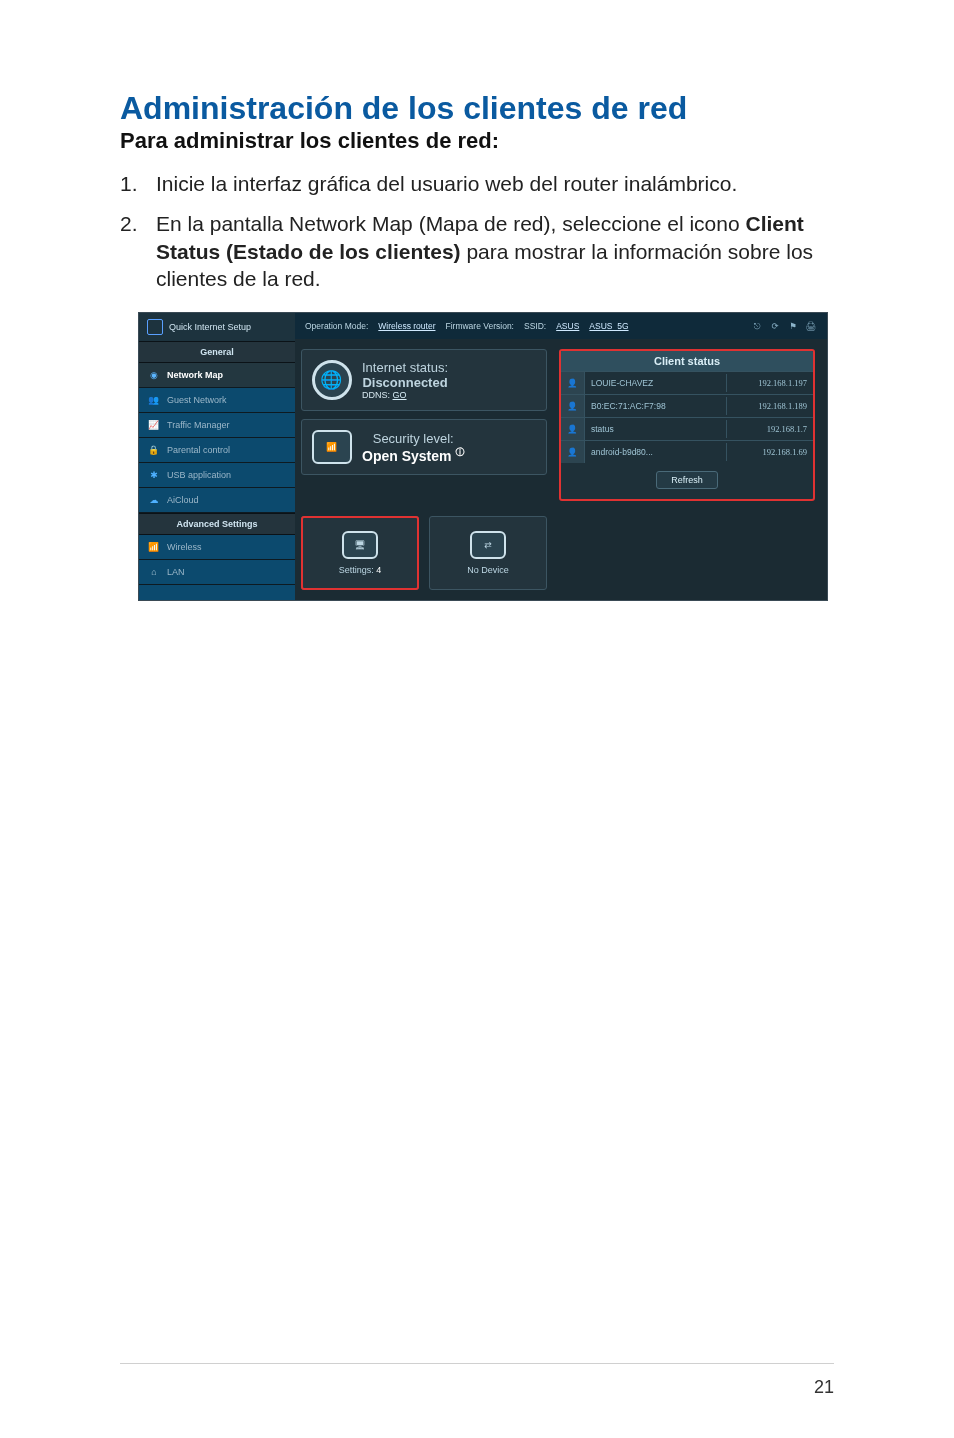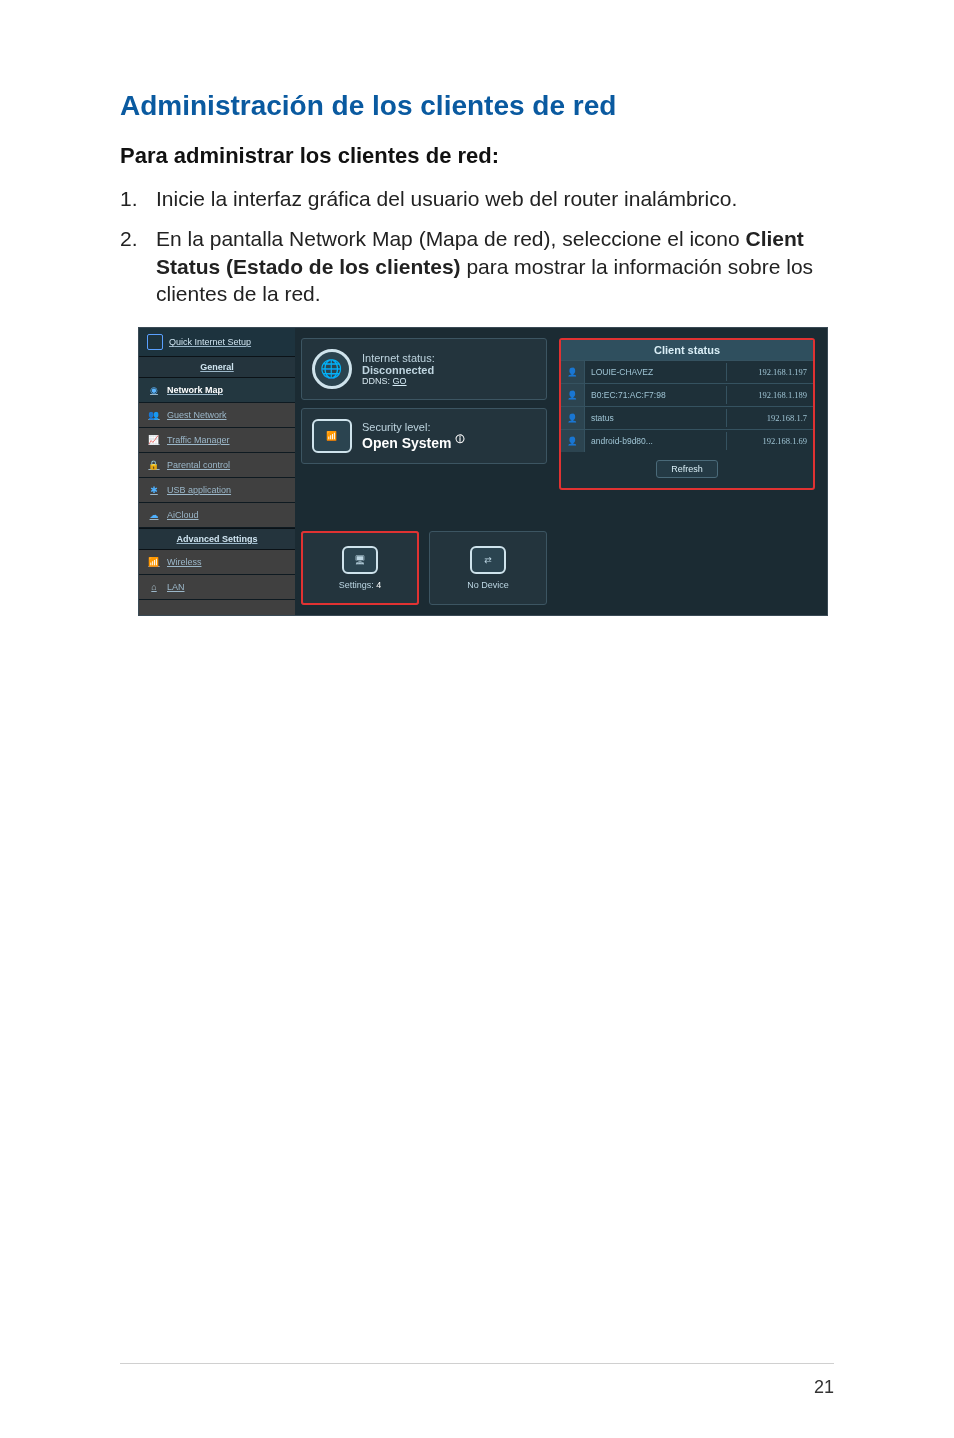--- a/index.html
+++ b/index.html
@@ -6,23 +6,23 @@
   body {
     font-family: -apple-system, "Segoe UI", Arial, sans-serif;
     background: #fff;
     width: 954px;
     height: 1438px;
     position: relative;
     padding: 90px 120px 60px 120px;
   }
   h1.main-title {
     color: #0a5aa0;
-    font-size: 28px;
+    font-size: 32px;
     font-weight: 700;
-    margin-bottom: 21px;
+    margin-bottom: 1px;
   }
   h2.sub-title {
     color: #111;
     font-size: 22px;
     font-weight: 700;
     margin-bottom: 16px;
   }
   ol.steps {
     list-style: none;
     counter-reset: step;
@@ -48,24 +48,23 @@
     width: 690px;
     height: 289px;
     margin: 20px 0 0 18px;
     background: #1b2b33;
     border: 1px solid #3a4a55;
     display: flex;
     font-family: Arial, sans-serif;
   }
   .r-sidebar {
     width: 156px;
-    background: #404040;
+    background: #0c4a6e;
     color: #9bb7c9;
     font-size: 9px;
-    text-decoration: underline;
   }
   .qis {
     display: flex;
     align-items: center;
     padding: 6px 8px;
     color: #cfe4f0;
     background: #1d333e;
   }
   .qis-icon {
     width: 16px; height: 16px;
@@ -147,21 +146,21 @@
     background: #2b4450;
   }
   .globe-inner { font-size: 18px; color:#cfe3ec; }
   .sec-ic {
     width: 40px; height: 34px;
     border-radius: 6px;
     border: 2px solid #cfe3ec;
     display:flex; align-items:center; justify-content:center;
     background: #2b4450;
   }
-  .card .ttl { color: #bed4df; font-size: 11px; }
+  .card .ttl { color: #bed4df; font-size: 13px; text-align: center; }
   .card .big { font-size: 14px; font-weight: 700; color: #fff; }
   .ddns-go { text-decoration: underline; color: #d6ecf6; }
 
   .bottom-row { display: flex; gap: 10px; margin-top: auto; }
   .tile {
     flex: 1;
     background: #23343d;
     border: 1px solid #3c5562;
     border-radius: 3px;
     height: 74px;
@@ -282,20 +281,34 @@
       <span class="nic" style="color:#4fb1ff">📶</span>
       <span class="lbl">Wireless</span>
     </div>
     <div class="nav-item">
       <span class="nic" style="color:#bcd6e3">⌂</span>
       <span class="lbl">LAN</span>
     </div>
   </div>
 
   <div class="r-main">
+    <div class="r-topbar">
+      <span>Operation Mode:</span>
+      <span class="u">Wireless router</span>
+      <span>Firmware Version:</span>
+      <span>SSID:</span>
+      <span class="u">ASUS</span>
+      <span class="u">ASUS_5G</span>
+      <div class="r-topicons">
+        <span>⎋</span>
+        <span>⟳</span>
+        <span>⚑</span>
+        <span>🖨</span>
+      </div>
+    </div>
 
     <div class="r-body">
       <div class="r-left">
 
         <div class="card row">
           <div class="globe">
               <span class="globe-inner">🌐</span>
             </div>
           <div>
             <div class="ttl">Internet status:</div>

